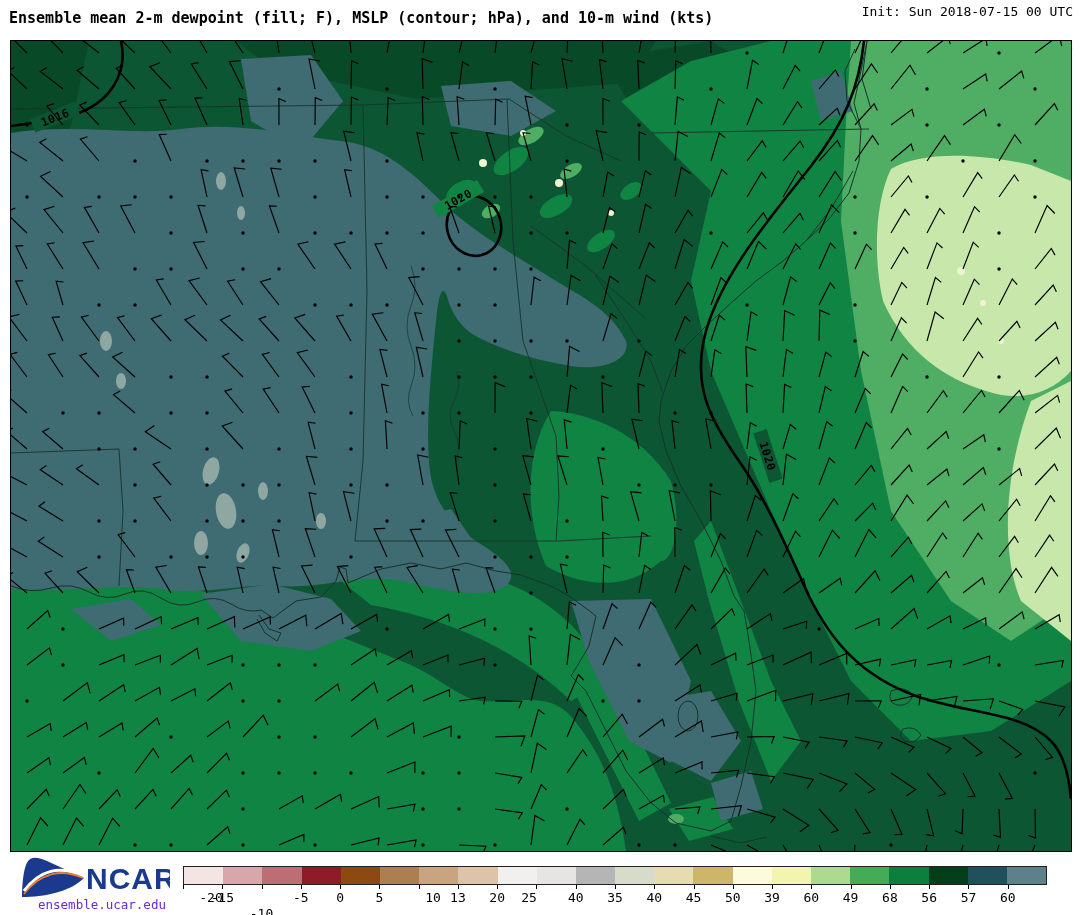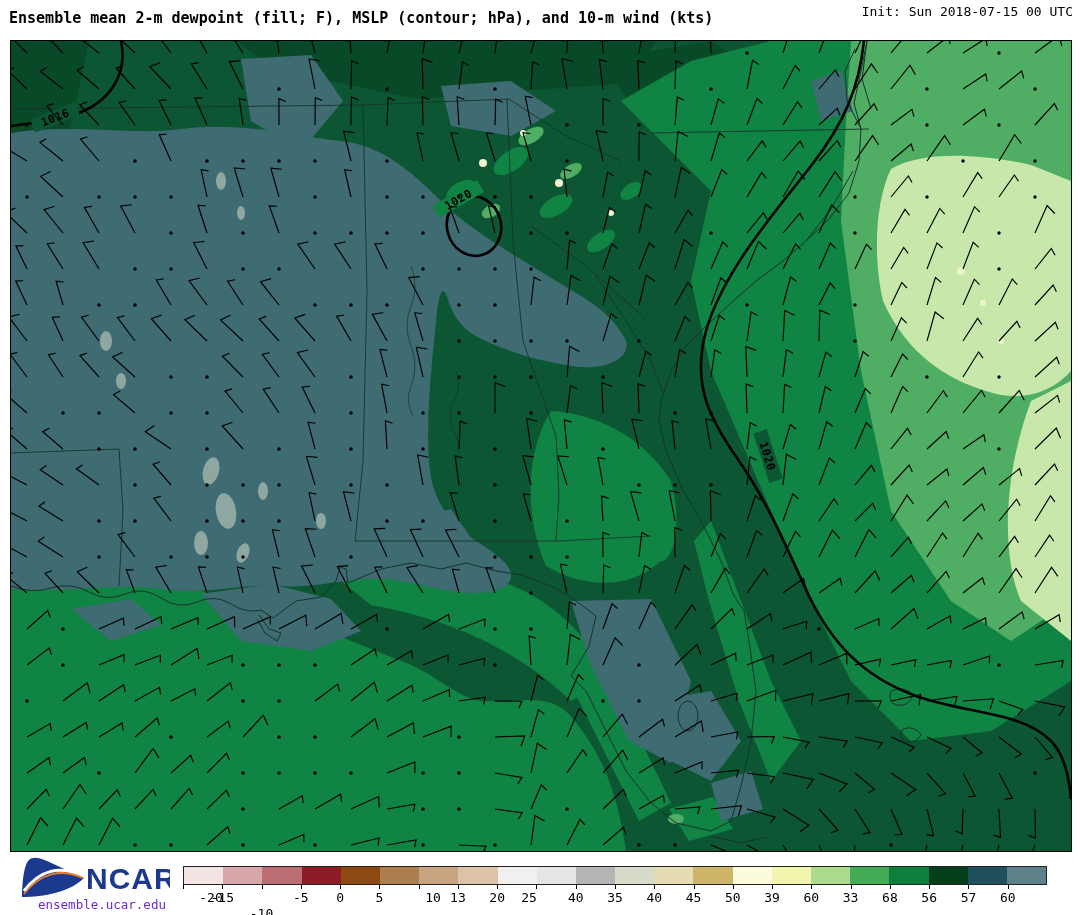--- a/index.html
+++ b/index.html
@@ -890,21 +890,21 @@
       <div class="cblab" style="left: 471.273px;">40</div>
       <div class="cbtick" style="left: 510.545px;"></div>
       <div class="cblab" style="left: 510.545px;">45</div>
       <div class="cbtick" style="left: 549.818px;"></div>
       <div class="cblab" style="left: 549.818px;">50</div>
       <div class="cbtick" style="left: 589.091px;"></div>
       <div class="cblab" style="left: 589.091px;">39</div>
       <div class="cbtick" style="left: 628.364px;"></div>
       <div class="cblab" style="left: 628.364px;">60</div>
       <div class="cbtick" style="left: 667.636px;"></div>
-      <div class="cblab" style="left: 667.636px;">33</div>
+      <div class="cblab" style="left: 667.636px;">49</div>
       <div class="cbtick" style="left: 706.909px;"></div>
       <div class="cblab" style="left: 706.909px;">68</div>
       <div class="cbtick" style="left: 746.182px;"></div>
       <div class="cblab" style="left: 746.182px;">56</div>
       <div class="cbtick" style="left: 785.455px;"></div>
       <div class="cblab" style="left: 785.455px;">57</div>
       <div class="cbtick" style="left: 824.727px;"></div>
       <div class="cblab" style="left: 824.727px;">60</div>
     </div>
 

